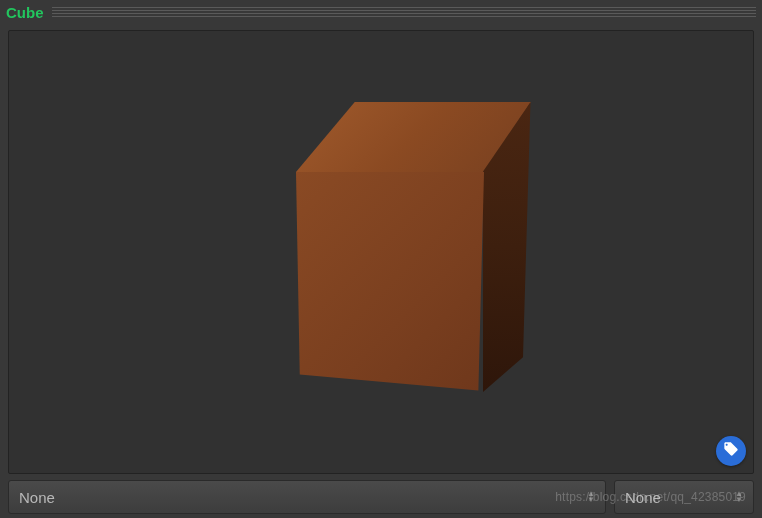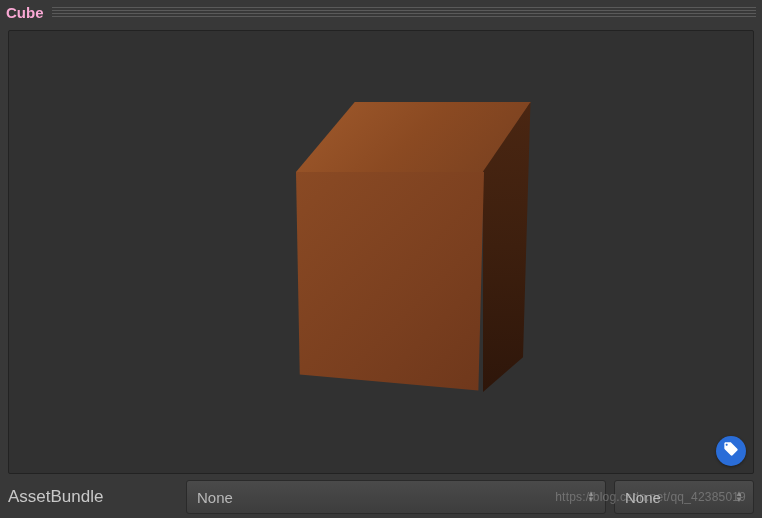--- a/index.html
+++ b/index.html
@@ -19,21 +19,21 @@
     .header {
       display: flex;
       align-items: center;
       height: 24px;
       padding: 0 6px;
       background: #383838;
     }
     .header-title {
       font-size: 15px;
       font-weight: bold;
-      color: #f9a8d4;
+      color: #22c55e;
       margin-right: 8px;
       white-space: nowrap;
     }
     .header-lines {
       flex: 1;
       height: 10px;
       background: repeating-linear-gradient(
         to bottom,
         #5a5a5a 0px,
         #5a5a5a 1px,
@@ -175,21 +175,20 @@
 
 <div class="tag-button">
   <span>
     <svg viewBox="0 0 24 24">
         <path d="M21.41 11.58l-9-9C12.05 2.22 11.55 2 11 2H4c-1.1 0-2 .9-2 2v7c0 .55.22 1.05.59 1.42l9 9c.36.36.86.58 1.41.58.55 0 1.05-.22 1.41-.59l7-7c.37-.36.59-.86.59-1.41 0-.55-.23-1.06-.59-1.42zM5.5 7C4.67 7 4 6.33 4 5.5S4.67 4 5.5 4 7 4.67 7 5.5 6.33 7 5.5 7z"></path>
       </svg>
   </span>
 </div>
 
 <div class="footer">
-  <span class="footer-label">AssetBundle</span>
   <div class="dropdown">
     <span>None</span>
     <span class="dropdown-arrow">▲<br>▼</span>
   </div>
   <div class="dropdown small">
     <span>None</span>
     <span class="dropdown-arrow">▲<br>▼</span>
   </div>
 </div>
 

